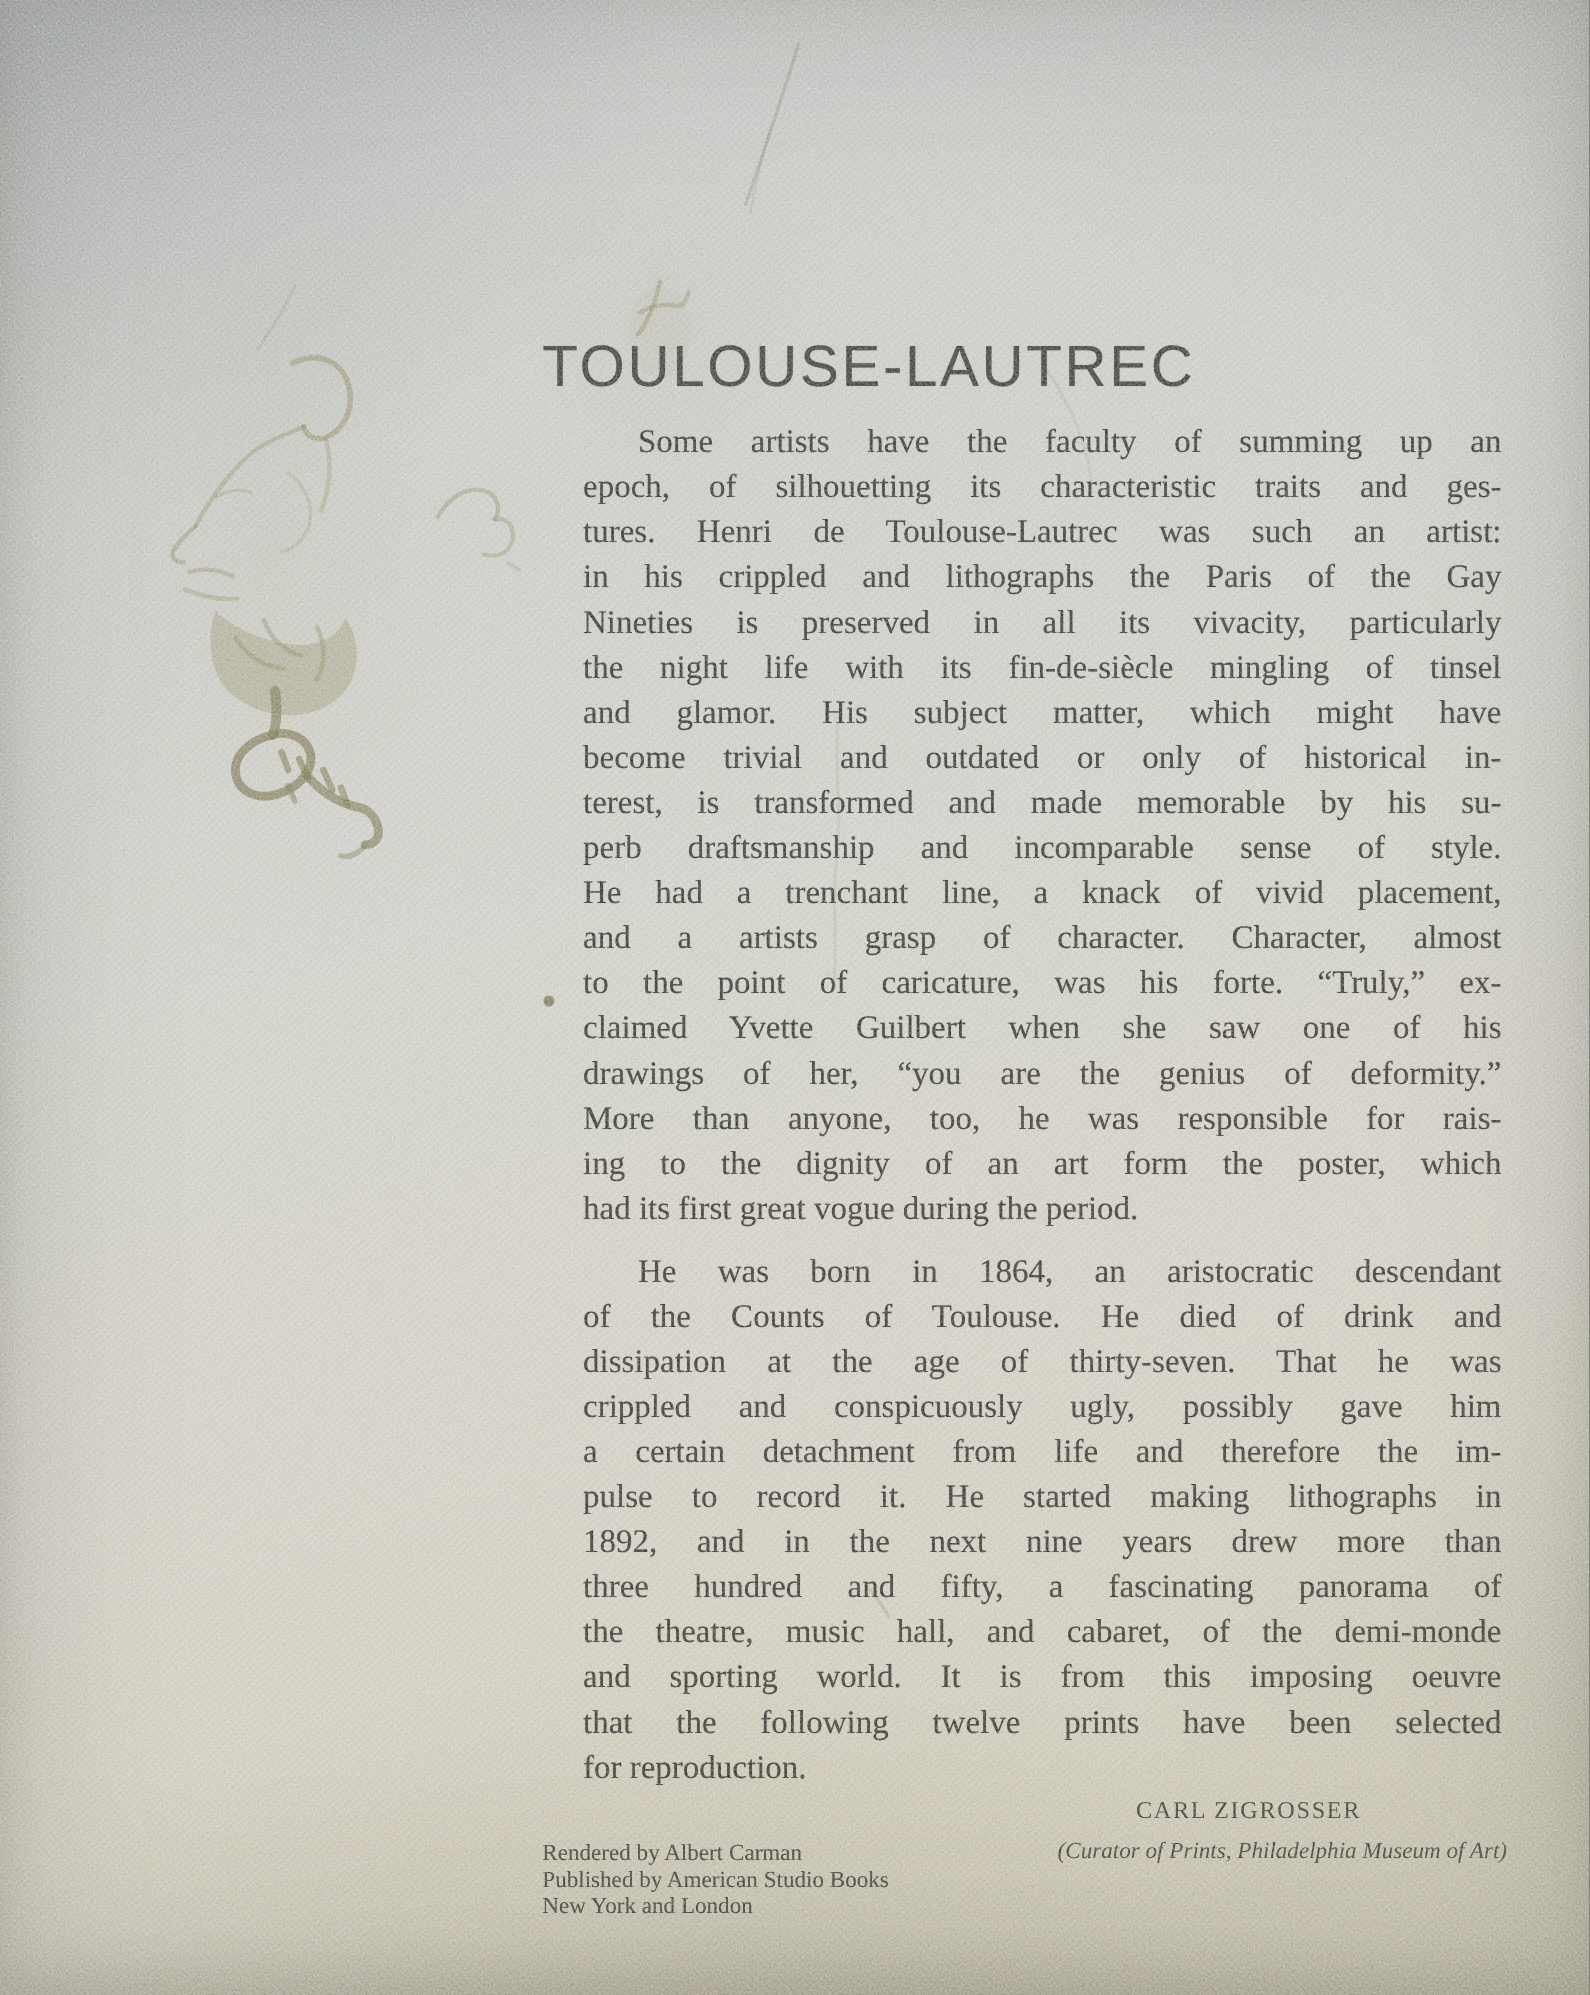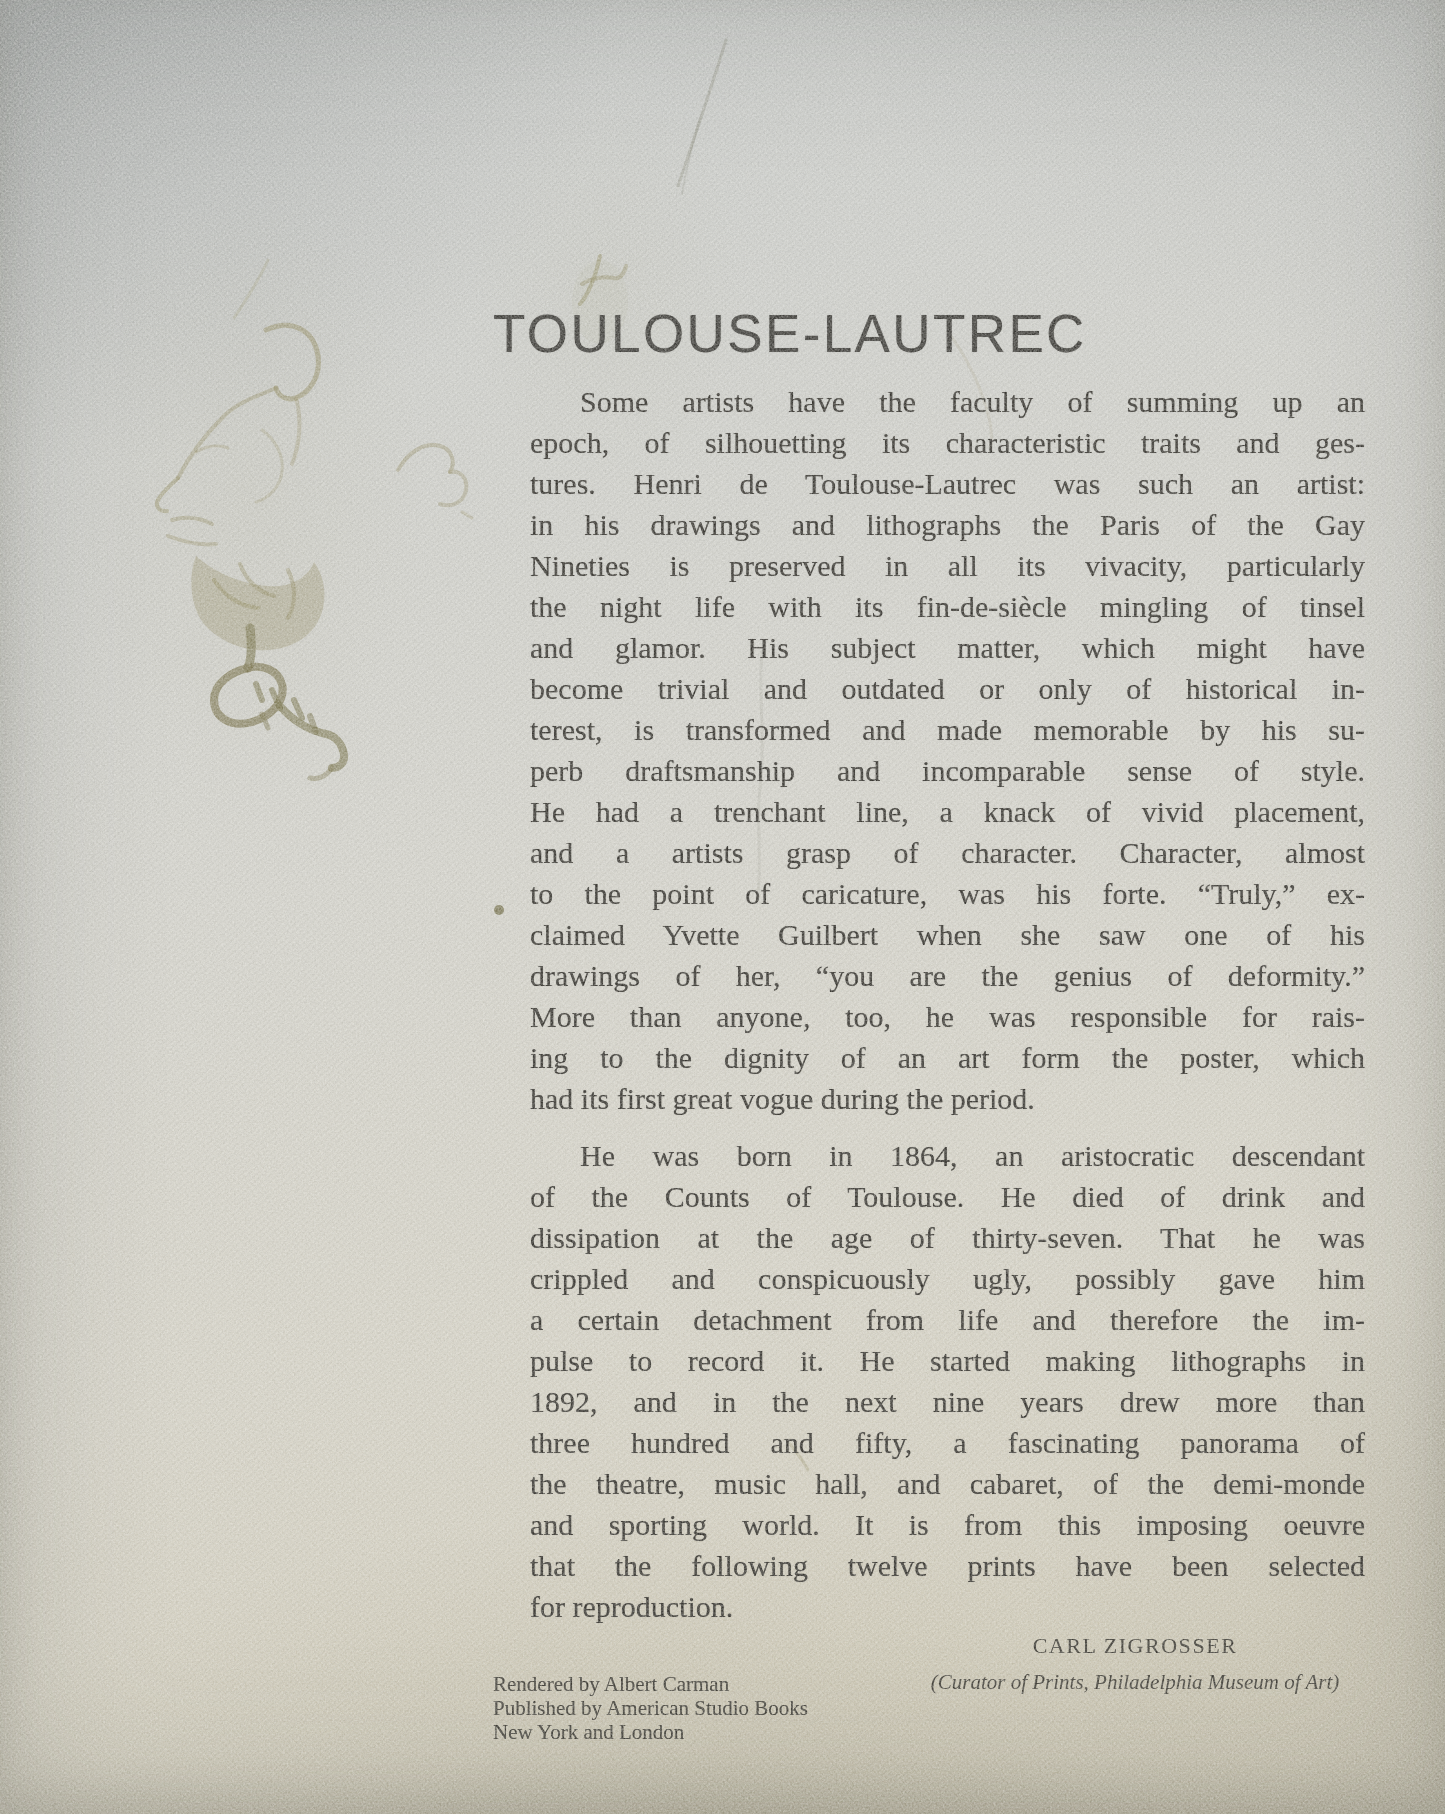--- a/index.html
+++ b/index.html
@@ -43,21 +43,21 @@
   }
   .para1{top:381px;}
   .para2{top:1135px;}
   .bline{text-align:justify;text-align-last:justify;}
   .bline.lst{text-align-last:left;}
   .bline.ind{text-indent:50px;}
   .it{}
 
   .byline{position:absolute;left:900px;width:470px;top:1633px;text-align:center;}
   .byline .name{font-size:22px;letter-spacing:.07em;line-height:26px;color:#38362f;}
-  .byline .role{font-size:21px;font-style:italic;margin-top:11px;color:#3a3831;}
+  .byline .role{font-size:21px;font-style:italic;margin-top:11px;color:#3a3831;text-align:right;}
 
   .colophon{
     position:absolute;left:493px;width:388px;top:1672px;
     text-align:left;font-size:21px;line-height:24px;color:#3a3831;
     text-shadow:0 0 .6px rgba(58,56,49,.4);
   }
 </style>
 </head>
 <body>
 
@@ -111,21 +111,21 @@
       <path d="M 790 1444 C 798 1454 804 1462 808 1470" stroke-width="3" opacity=".28"></path>
     </g>
   </svg>
 
   <div class="title">TOULOUSE-LAUTREC</div>
 
   <div class="para para1">
       <div class="bline ind"><span>Some artists have the faculty of summing up an</span></div>
       <div class="bline"><span>epoch, of silhouetting its characteristic traits and ges-</span></div>
       <div class="bline"><span>tures. Henri de Toulouse-Lautrec was such an artist:</span></div>
-      <div class="bline"><span>in his drawings and lithographs the Paris of the Gay</span></div>
+      <div class="bline"><span>in his crippled and lithographs the Paris of the Gay</span></div>
       <div class="bline"><span>Nineties is preserved in all its vivacity, particularly</span></div>
       <div class="bline"><span>the night life with its </span><span class="it">fin-de-siècle</span><span> mingling of tinsel</span></div>
       <div class="bline"><span>and glamor. His subject matter, which might have</span></div>
       <div class="bline"><span>become trivial and outdated or only of historical in-</span></div>
       <div class="bline"><span>terest, is transformed and made memorable by his su-</span></div>
       <div class="bline"><span>perb draftsmanship and incomparable sense of style.</span></div>
       <div class="bline"><span>He had a trenchant line, a knack of vivid placement,</span></div>
       <div class="bline"><span>and a artists grasp of character. Character, almost</span></div>
       <div class="bline"><span>to the point of caricature, was his forte. “Truly,” ex-</span></div>
       <div class="bline"><span>claimed Yvette Guilbert when she saw one of his</span></div>

